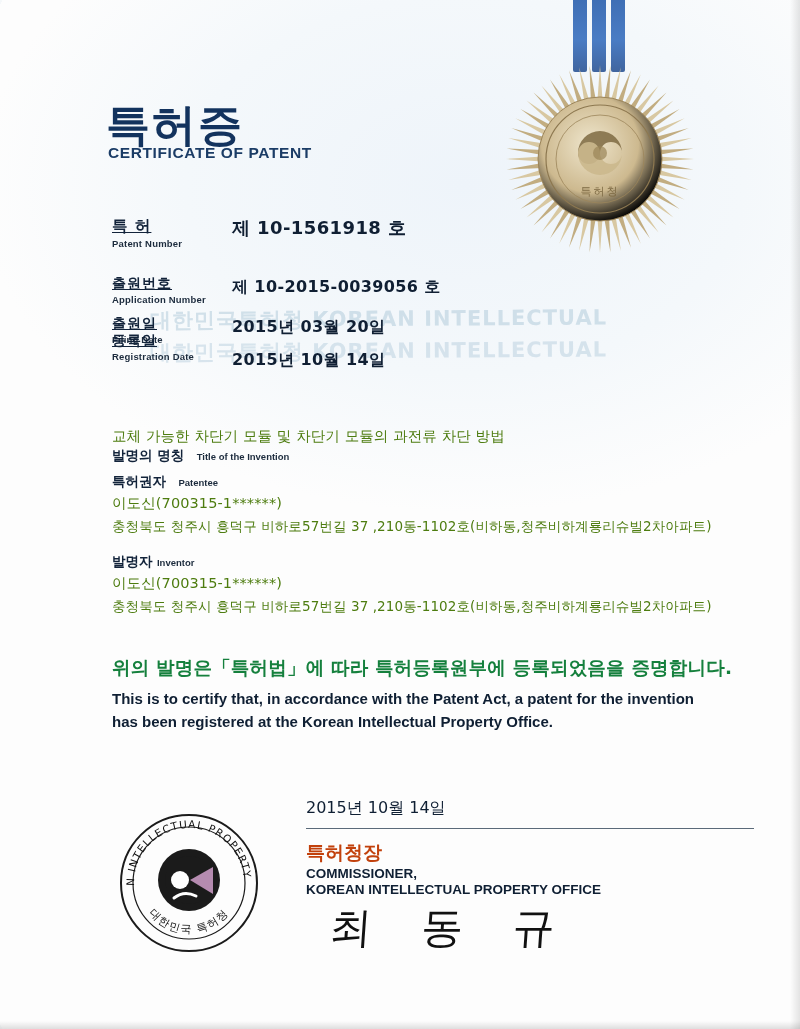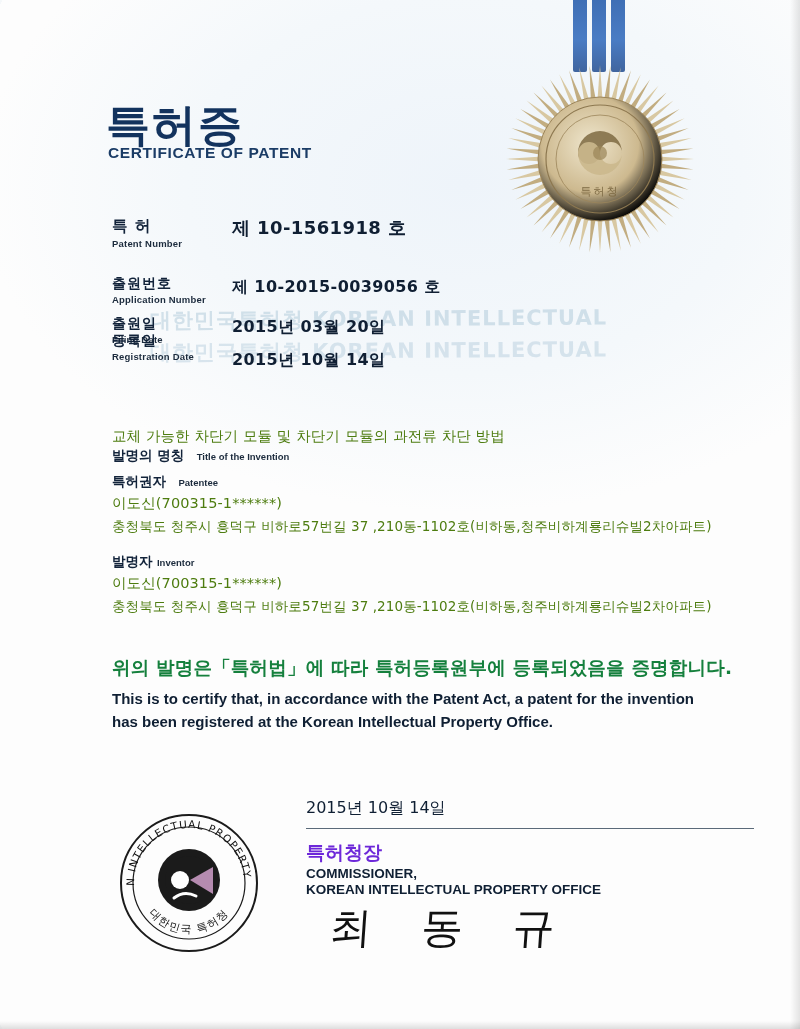--- a/index.html
+++ b/index.html
@@ -110,20 +110,21 @@
   .watermark.w2 { top: 337px; left: 150px; color: rgba(150,185,205,0.32); }
 
   
   .field { position: absolute; }
   .f-label-ko {
     font-size: 15.5px;
     font-weight: 700;
     color: #12233a;
     letter-spacing: 1px;
     font-family: "DejaVu Sans", sans-serif;
+    text-decoration: underline;
   }
   .f-label-en {
     font-size: 9.5px;
     color: #1c2b3d;
     letter-spacing: .2px;
     margin-top: 1px;
     font-weight: 600;
   }
   .f-value {
     position: absolute;
@@ -208,21 +209,21 @@
     width: 448px;
     height: 1px;
     background: #5b6a79;
   }
   .sign-title-ko {
     position: absolute;
     left: 306px;
     top: 840px;
     font-size: 19px;
     font-weight: 700;
-    color: #6d28d9;
+    color: #c2410c;
     font-family: "DejaVu Sans", sans-serif;
   }
   .sign-title-en1 {
     position: absolute;
     left: 306px;
     top: 866px;
     font-size: 13.5px;
     font-weight: 700;
     color: #0f1f33;
   }

